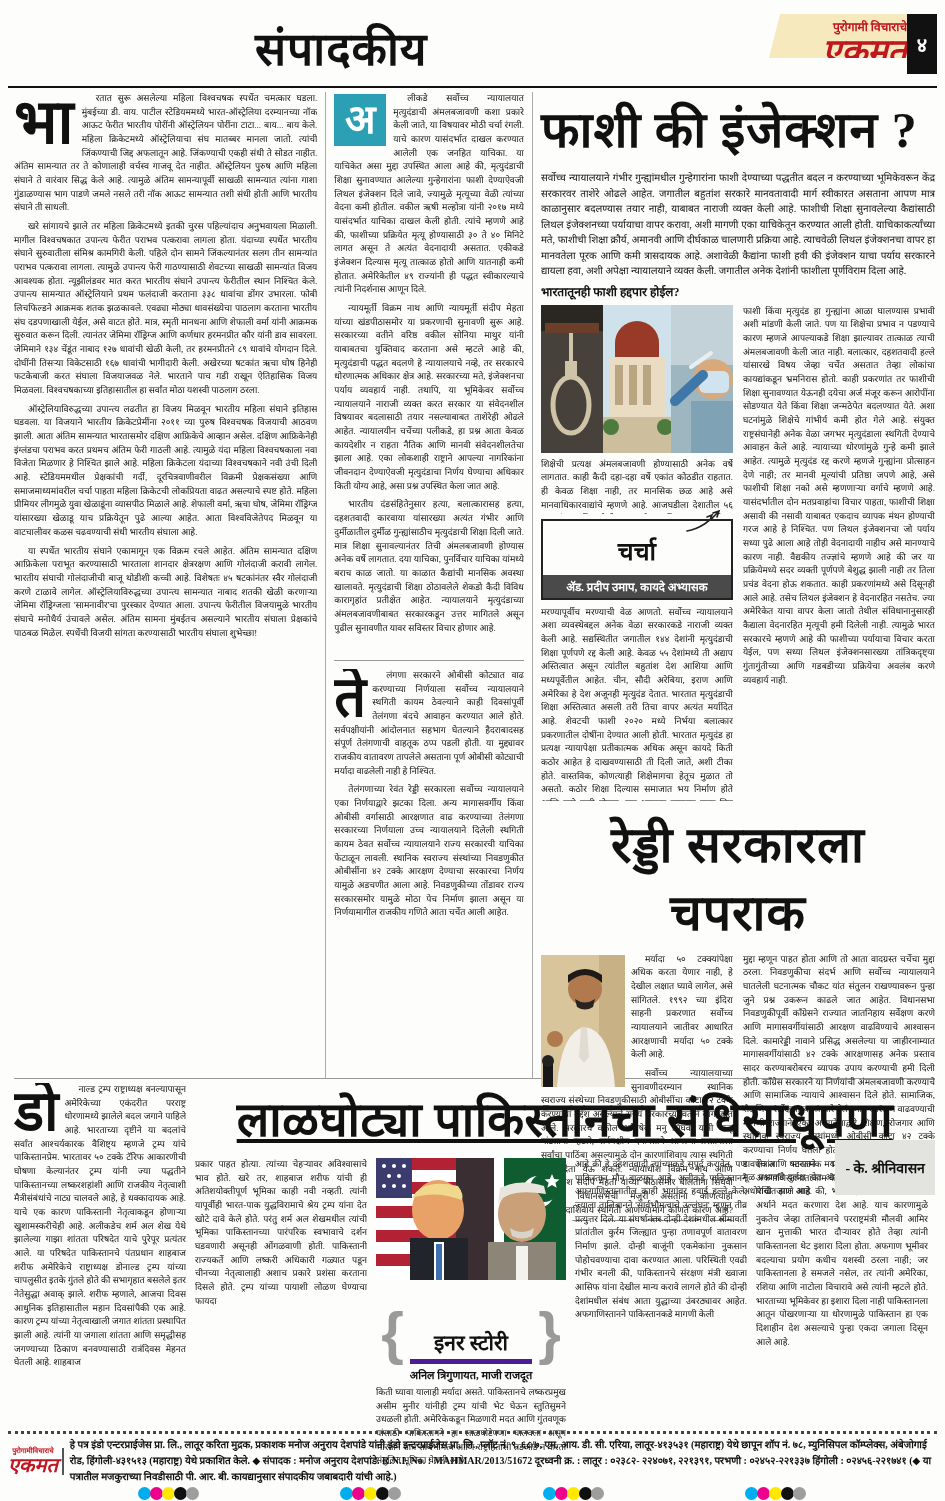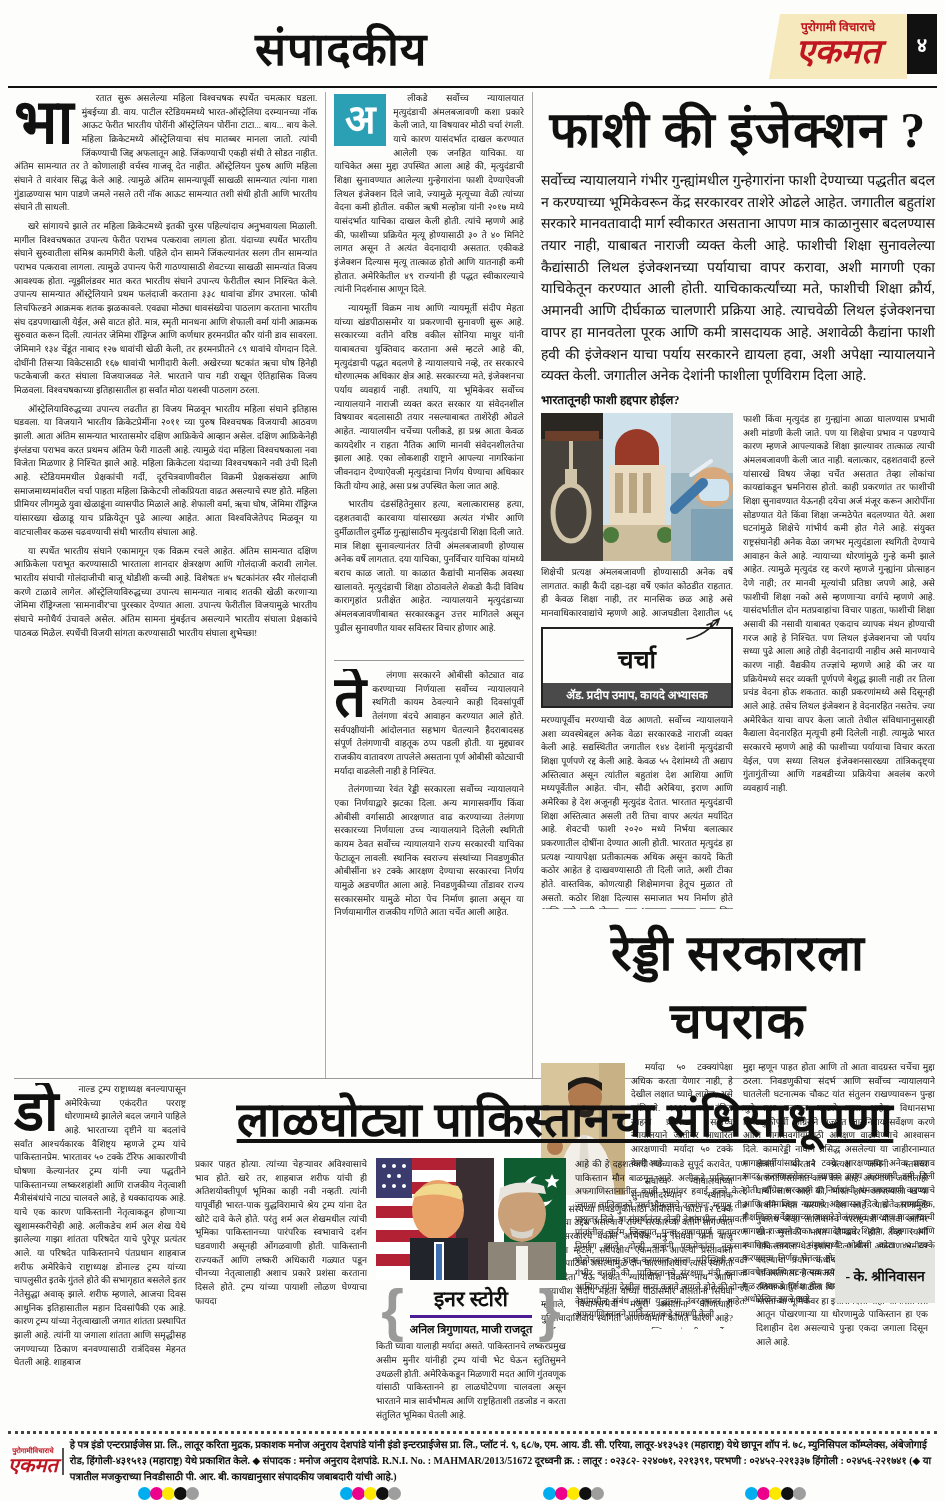--- a/index.html
+++ b/index.html
@@ -10,21 +10,21 @@
   
   .hdr { position:relative; height:86px; padding:6px 10px 0 14px; }
   .hdr-left { position:absolute; left:14px; top:26px; width:330px; }
   .dateline { font-size:14px; font-weight:bold; letter-spacing:.2px; }
   .epaper-strip { position:relative; margin-top:5px; width:320px; height:24px; background:#f6e9be; display:flex; align-items:center; gap:6px; padding-left:10px; clip-path:polygon(0 0,94% 0,100% 100%,0 100%); }
   .epaper-label { font-size:13px; font-weight:bold; font-family:"Liberation Sans",sans-serif; }
   .epaper-dot { width:13px; height:13px; border-radius:50%; background:#d01c25; display:inline-block; position:relative; }
   .epaper-dot:after { content:""; position:absolute; left:4px; top:4px; width:5px; height:5px; border-radius:50%; background:#fff; }
   .epaper-url { font-size:13px; font-weight:bold; }
   .section-title { position:absolute; left:255px; top:16px; width:420px; font-size:46px; font-weight:900; letter-spacing:1px; }
-  .mast { position:absolute; right:38px; top:14px; width:138px; height:65px; background:#f6e9be; text-align:center; padding-top:4px; clip-path:polygon(8% 0,100% 0,100% 100%,0 100%); }
+  .mast { position:absolute; right:38px; top:14px; width:138px; height:44px; background:#f6e9be; text-align:right; padding-top:4px; clip-path:polygon(8% 0,100% 0,100% 100%,0 100%); }
   .mast-tagline { color:#c01622; font-size:12px; font-weight:bold; }
   .mast-name { color:#c01622; font-size:34px; font-weight:900; line-height:1; font-style:italic; }
   .pageno { position:absolute; right:8px; top:14px; width:30px; height:60px; background:#111; color:#fff; display:flex; align-items:center; justify-content:center; font-size:20px; font-weight:bold; }
   .hdr-rule { border-top:2px solid #111; margin:0 8px; }
 
   
   .top-grid { display:flex; gap:0; padding:4px 10px 0 14px; height:990px; }
   .colA { width:312px; padding-right:8px; }
   .colB { width:208px; padding:0 8px; border-left:1px solid #aaa; border-right:1px solid #aaa; }
   .colC { width:403px; padding-left:8px; }
@@ -37,22 +37,22 @@
   .dropcap-plain { float:left; font-size:62px; line-height:.85; font-weight:900; padding:4px 8px 0 0; }
   .dropcap-box { float:left; width:52px; height:52px; background:#2b9fb3; color:#fff; font-size:40px; font-weight:900; display:flex; align-items:center; justify-content:center; margin:2px 7px 2px 0; }
   .colA-text { height:895px; overflow:hidden; }
 
   .colB-top { height:560px; overflow:hidden; }
   .colB-div { border-top:1px solid #999; margin:8px 0; }
   .colB-bottom { height:395px; overflow:hidden; }
   .dropcap-mid { float:left; font-size:56px; line-height:.8; font-weight:900; padding:6px 6px 0 0; }
 
   
-  .h-fashi { font-size:50px; font-weight:900; text-align:center; letter-spacing:1px; margin:2px 0 8px; }
-  .fashi-intro { font-size:14px; line-height:1.55; text-align:justify; }
+  .h-fashi { font-size:50px; font-weight:900; letter-spacing:1px; margin:2px 0 8px; }
+  .fashi-intro { font-size:10px; line-height:1.55; text-align:justify; }
   .fashi-q { font-size:12px; font-weight:bold; margin:4px 0 5px; }
   .fashi-cols { display:flex; gap:10px; margin-top:2px; }
   .fashi-c1 { width:192px; }
   .fashi-c2 { width:192px; height:468px; overflow:hidden; }
   .montage { width:192px; height:148px; display:block; margin-bottom:5px; }
   .charcha { border:2px solid #222; margin:5px 0 6px; position:relative; padding-top:6px; }
   .charcha-title { text-align:center; font-size:25px; font-weight:900; padding:6px 0 8px; }
   .charcha-quill { position:absolute; right:6px; top:-12px; }
   .charcha-byline { background:#4a4a4a; color:#fff; font-size:11.5px; font-weight:bold; text-align:center; padding:4px 2px; }
   .fashi-c1-a { height:56px; overflow:hidden; }
@@ -71,21 +71,21 @@
   .bottom-sec { border-top:1px solid #999; margin:0 10px 0 14px; padding-top:4px; height:355px; display:flex; gap:9px; }
   .pk-col { width:172px; height:348px; overflow:hidden; }
   .pk-right-wrap { width:740px; }
   .h-pk { font-size:48px; font-weight:900; text-align:center; letter-spacing:.5px; margin:2px 0 8px;text-decoration:underline; }
   .pk-grid { display:flex; gap:9px; }
   .pk-mid { width:190px; }
   .trump-photo { width:190px; height:122px; display:block; }
   .inner-box { display:flex; align-items:center; justify-content:center; margin:4px 0; }
   .brace { font-size:58px; color:#9a9a9a; font-weight:bold; line-height:.9; font-family:"Liberation Sans",sans-serif; }
   .inner-mid { text-align:center; padding:0 6px; }
-  .inner-title { font-size:21px; font-weight:900; border-bottom:3px solid #4c1d95; padding-bottom:3px; margin-bottom:3px; }
+  .inner-title { font-size:21px; font-weight:900; border-bottom:5px solid #4c1d95; padding-bottom:3px; margin-bottom:3px;margin-top:44px; }
   .inner-byline { font-size:11px; font-weight:bold; }
   .pk-mid-text { height:140px; overflow:hidden; }
   .pk-grid .pk-col2 { width:172px; height:290px; overflow:hidden; }
 
   
   .foot { position:absolute; left:0; right:0; bottom:0; height:70px; padding:0 8px; }
   .foot-dots-rule { border-top:3px dotted #444; }
   .foot-row { display:flex; align-items:center; gap:6px; padding-top:3px; }
   .foot-logo { background:#fff; text-align:center; line-height:1; padding-right:4px; border-right:2px solid #555; }
   .foot-logo-tag { color:#c01622; font-size:7px; font-weight:bold; }

